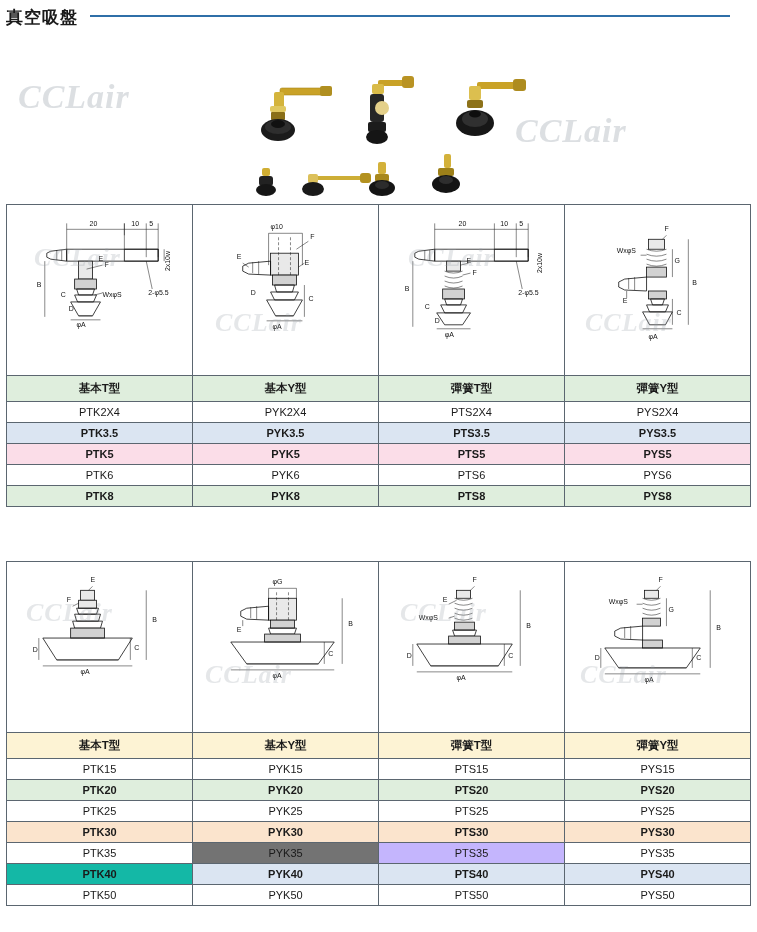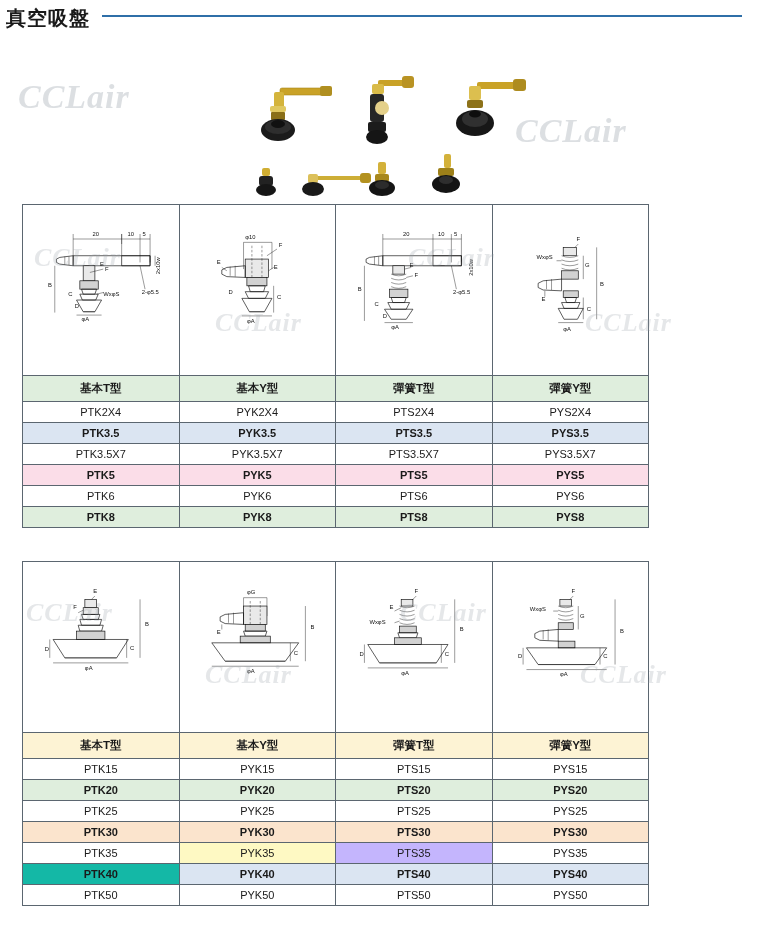--- a/index.html
+++ b/index.html
@@ -18,21 +18,21 @@
   }
 
   
   .header {
     position: absolute;
     top: 8px; left: 6px;
     width: 745px;
     height: 22px;
   }
   .header-title {
-    font-size: 20px;
+    font-size: 17px;
     font-weight: bold;
     color: #1a1a1a;
     letter-spacing: 1px;
     display: inline-block;
     vertical-align: middle;
     line-height: 18px;
   }
   .header-rule {
     display: inline-block;
     vertical-align: middle;
@@ -72,22 +72,22 @@
   .wm-t1d { top: 308px; left: 585px; font-size: 26px; color: rgba(150,158,166,0.25); }
 
   .wm-t2a { top: 598px; left: 26px;  font-size: 26px; color: rgba(150,158,166,0.25); }
   .wm-t2b { top: 598px; left: 400px; font-size: 26px; color: rgba(150,158,166,0.25); }
   .wm-t2c { top: 660px; left: 205px; font-size: 26px; color: rgba(150,158,166,0.25); }
   .wm-t2d { top: 660px; left: 580px; font-size: 26px; color: rgba(150,158,166,0.25); }
 
   
   .tbl {
     position: absolute;
-    left: 22px;
-    width: 627px;
+    left: 6px;
+    width: 745px;
     border-collapse: collapse;
     table-layout: fixed;
   }
   .tbl-1 { top: 204px; }
   .tbl-2 { top: 561px; }
 
   .tbl td {
     border: 1px solid #5b6670;
     padding: 0;
     text-align: center;
@@ -361,26 +361,20 @@
       <td class="model-cell plain" style="background:#ffffff">PTK2X4</td>
       <td class="model-cell plain" style="background:#ffffff">PYK2X4</td>
       <td class="model-cell plain" style="background:#ffffff">PTS2X4</td>
       <td class="model-cell plain" style="background:#ffffff">PYS2X4</td>
     </tr>
     <tr>
       <td class="model-cell" style="background:#dbe5f2">PTK3.5</td>
       <td class="model-cell" style="background:#dbe5f2">PYK3.5</td>
       <td class="model-cell" style="background:#dbe5f2">PTS3.5</td>
       <td class="model-cell" style="background:#dbe5f2">PYS3.5</td>
-    </tr>
-    <tr>
-      <td class="model-cell plain" style="background:#ffffff">PTK3.5X7</td>
-      <td class="model-cell plain" style="background:#ffffff">PYK3.5X7</td>
-      <td class="model-cell plain" style="background:#ffffff">PTS3.5X7</td>
-      <td class="model-cell plain" style="background:#ffffff">PYS3.5X7</td>
     </tr>
     <tr>
       <td class="model-cell" style="background:#fbdde8">PTK5</td>
       <td class="model-cell" style="background:#fbdde8">PYK5</td>
       <td class="model-cell" style="background:#fbdde8">PTS5</td>
       <td class="model-cell" style="background:#fbdde8">PYS5</td>
     </tr>
     <tr>
       <td class="model-cell plain" style="background:#ffffff">PTK6</td>
       <td class="model-cell plain" style="background:#ffffff">PYK6</td>
@@ -534,21 +528,21 @@
       <td class="model-cell plain" style="background:#ffffff">PYS25</td>
     </tr>
     <tr>
       <td class="model-cell" style="background:#fbe4cd">PTK30</td>
       <td class="model-cell" style="background:#fbe4cd">PYK30</td>
       <td class="model-cell" style="background:#fbe4cd">PTS30</td>
       <td class="model-cell" style="background:#fbe4cd">PYS30</td>
     </tr>
     <tr>
       <td class="model-cell plain" style="background:#ffffff">PTK35</td>
-      <td class="model-cell plain" style="background:#fef9c3">PYK35</td>
+      <td class="model-cell plain" style="background:#737373">PYK35</td>
       <td class="model-cell plain" style="background:#c4b5fd">PTS35</td>
       <td class="model-cell plain" style="background:#ffffff">PYS35</td>
     </tr>
     <tr>
       <td class="model-cell" style="background:#14b8a6">PTK40</td>
       <td class="model-cell" style="background:#dbe5f2">PYK40</td>
       <td class="model-cell" style="background:#dbe5f2">PTS40</td>
       <td class="model-cell" style="background:#dbe5f2">PYS40</td>
     </tr>
     <tr>

